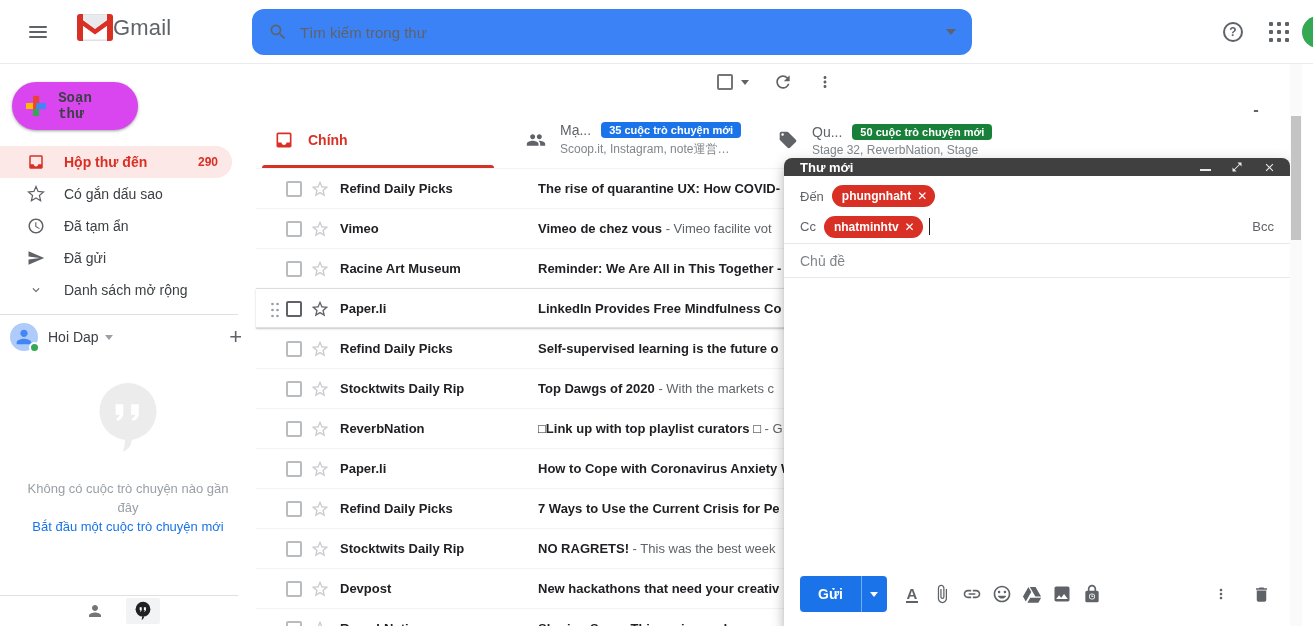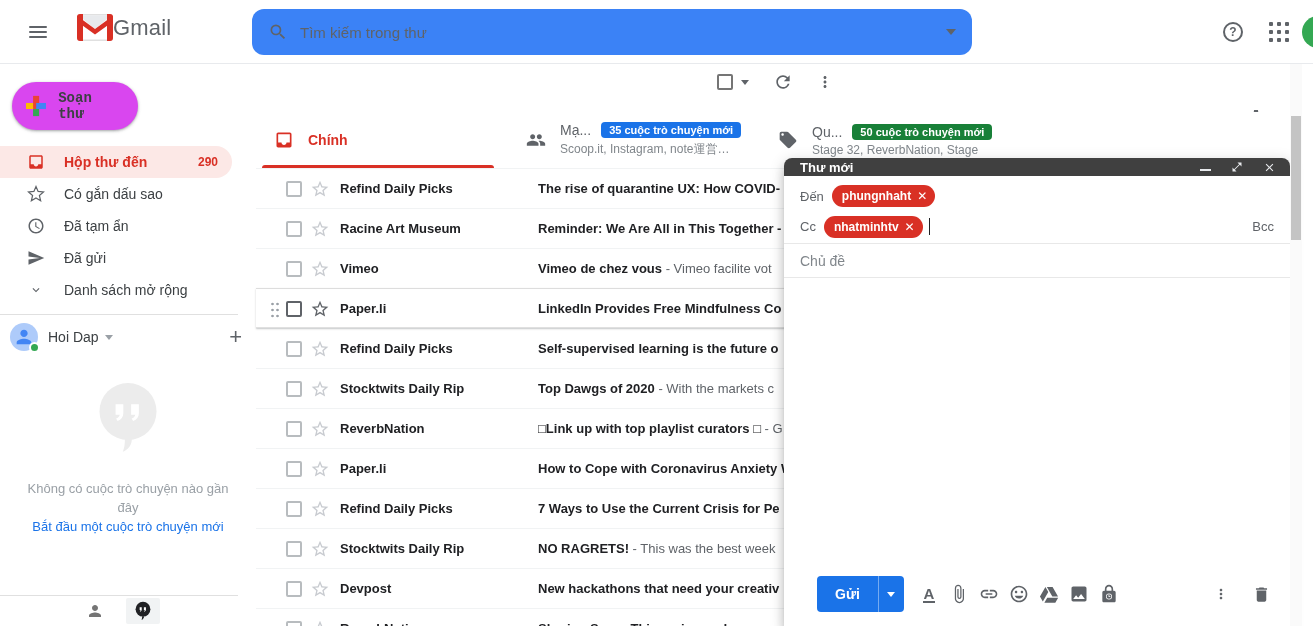--- a/index.html
+++ b/index.html
@@ -109,21 +109,21 @@
   .c-field.bordered { border-bottom:1px solid #e8e8e8; }
   .f-label { margin-right:8px; flex:none; }
   .chip { display:inline-flex; align-items:center; background:#d93025; color:#fff; height:22px; border-radius:12px; padding:0 8px 0 10px; font-size:12px; font-weight:bold; gap:6px; }
   .chip .x { font-size:12px; font-weight:bold; cursor:pointer; line-height:1; }
   .cursor-bar { width:1px; height:17px; background:#202124; margin-left:6px; }
   .bcc { margin-left:auto; color:#5f6368; cursor:pointer; }
   .subject-input { border:none; outline:none; flex:1; font-size:14px; font-family:inherit; color:#202124; }
   .subject-input::placeholder { color:#80868b; }
   .c-body { flex:1; }
   .c-foot { height:56px; flex:none; display:flex; align-items:center; padding:0 14px 8px 16px; }
-  .send-group { display:flex; height:36px; border-radius:4px; overflow:hidden; flex:none; cursor:pointer;margin-left:17px; }
+  .send-group { display:flex; height:36px; border-radius:4px; overflow:hidden; flex:none; cursor:pointer; }
   .send-main { background:#1a73e8; color:#fff; font-size:14px; font-weight:bold; display:flex; align-items:center; padding:0 18px; }
   .send-caret { background:#1a73e8; width:26px; display:flex; align-items:center; justify-content:center; border-left:1px solid rgba(255,255,255,.4); }
   .send-caret i { width:0; height:0; border-left:4px solid transparent; border-right:4px solid transparent; border-top:5px solid #fff; }
   .f-icons { display:flex; align-items:center; margin-left:10px; }
   .f-icon { width:30px; height:30px; display:flex; align-items:center; justify-content:center; border-radius:4px; cursor:pointer; color:#5f6368; }
   .fmt-a { font-size:15px; font-weight:bold; color:#5f6368; border-bottom:2px solid #5f6368; line-height:15px; padding:0 1px; }
   .foot-right { margin-left:auto; display:flex; align-items:center; gap:10px; }
 </style>
 </head>
 <body>
@@ -373,33 +373,33 @@
       <span class="subj"><b>The rise of quarantine UX: How COVID-</b><span class="snip"></span></span>
     </div>
       <div class="row">
       <span class="drag"></span>
       <span class="rcb"></span>
       <span class="star">
         <svg width="20" height="20" viewBox="0 0 24 24">
             <path fill="currentColor" d="M22 9.24l-7.19-.62L12 2 9.19 8.63 2 9.24l5.46 4.73L5.82 21 12 17.27 18.18 21l-1.63-7.03L22 9.24zM12 15.4l-3.76 2.27 1-4.28-3.32-2.88 4.38-.38L12 6.1l1.71 4.04 4.38.38-3.32 2.88 1 4.28L12 15.4z"></path>
           </svg>
       </span>
+      <span class="sender">Vimeo</span>
+      <span class="subj"><b>Vimeo de chez vous</b><span class="snip"> - Vimeo facilite vot</span></span>
+    </div>
+      <div class="row">
+      <span class="drag"></span>
+      <span class="rcb"></span>
+      <span class="star">
+        <svg width="20" height="20" viewBox="0 0 24 24">
+            <path fill="currentColor" d="M22 9.24l-7.19-.62L12 2 9.19 8.63 2 9.24l5.46 4.73L5.82 21 12 17.27 18.18 21l-1.63-7.03L22 9.24zM12 15.4l-3.76 2.27 1-4.28-3.32-2.88 4.38-.38L12 6.1l1.71 4.04 4.38.38-3.32 2.88 1 4.28L12 15.4z"></path>
+          </svg>
+      </span>
       <span class="sender">Racine Art Museum</span>
       <span class="subj"><b>Reminder: We Are All in This Together -</b><span class="snip"></span></span>
-    </div>
-      <div class="row">
-      <span class="drag"></span>
-      <span class="rcb"></span>
-      <span class="star">
-        <svg width="20" height="20" viewBox="0 0 24 24">
-            <path fill="currentColor" d="M22 9.24l-7.19-.62L12 2 9.19 8.63 2 9.24l5.46 4.73L5.82 21 12 17.27 18.18 21l-1.63-7.03L22 9.24zM12 15.4l-3.76 2.27 1-4.28-3.32-2.88 4.38-.38L12 6.1l1.71 4.04 4.38.38-3.32 2.88 1 4.28L12 15.4z"></path>
-          </svg>
-      </span>
-      <span class="sender">Vimeo</span>
-      <span class="subj"><b>Vimeo de chez vous</b><span class="snip"> - Vimeo facilite vot</span></span>
     </div>
       <div class="row hovered">
       <span class="drag"></span>
       <span class="rcb"></span>
       <span class="star">
         <svg width="20" height="20" viewBox="0 0 24 24">
             <path fill="currentColor" d="M22 9.24l-7.19-.62L12 2 9.19 8.63 2 9.24l5.46 4.73L5.82 21 12 17.27 18.18 21l-1.63-7.03L22 9.24zM12 15.4l-3.76 2.27 1-4.28-3.32-2.88 4.38-.38L12 6.1l1.71 4.04 4.38.38-3.32 2.88 1 4.28L12 15.4z"></path>
           </svg>
       </span>
       <span class="sender">Paper.li</span>

